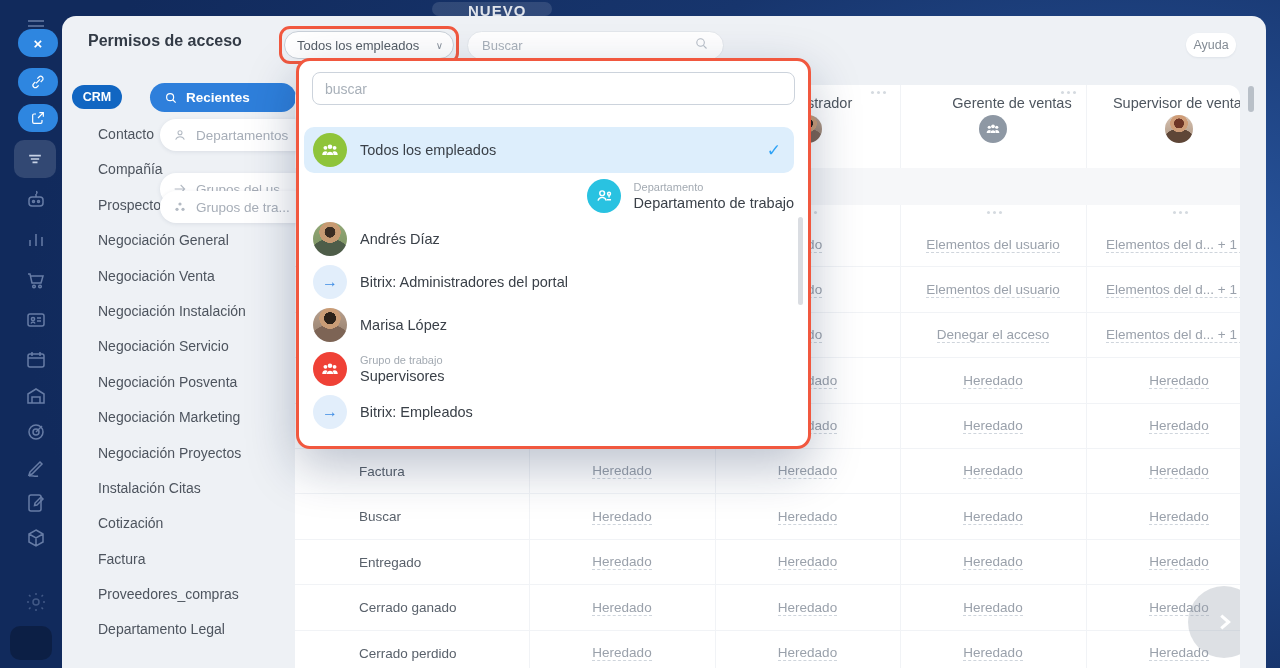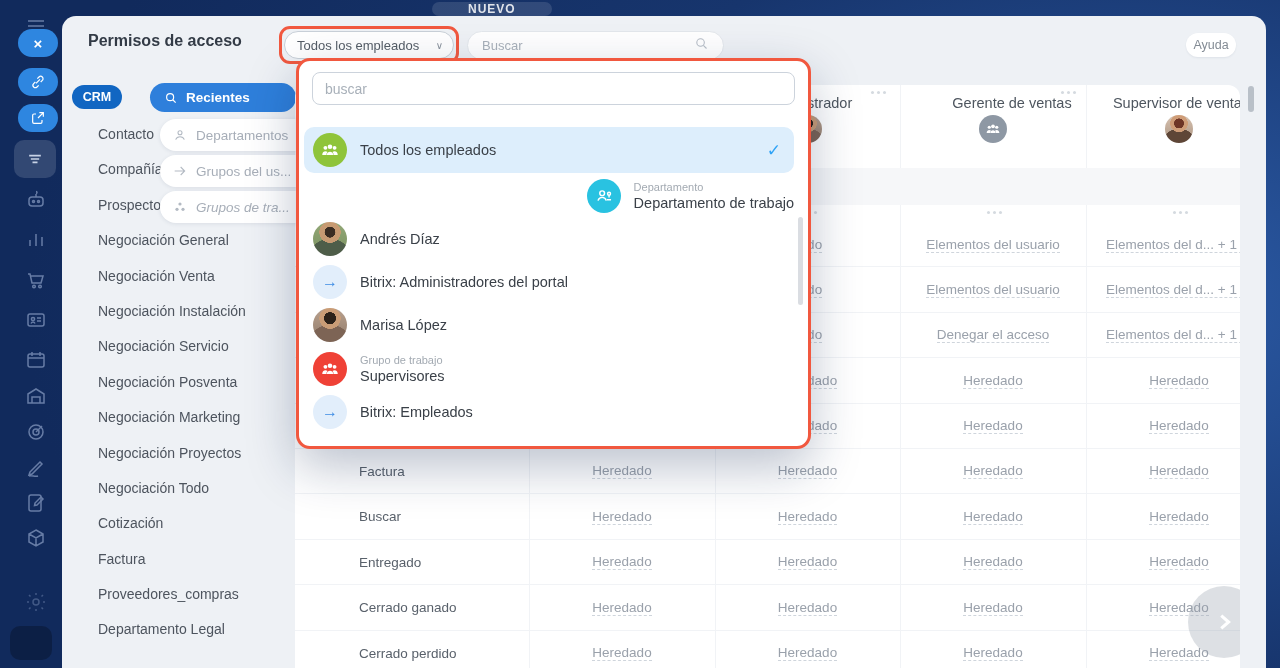--- a/index.html
+++ b/index.html
@@ -4,21 +4,21 @@
 <style>
   * { margin:0; padding:0; box-sizing:border-box; }
   html,body { width:1280px; height:668px; overflow:hidden; }
   body { font-family:"Liberation Sans","DejaVu Sans",sans-serif; }
   .stage { position:relative; width:1280px; height:668px;
     background: radial-gradient(1100px 700px at 88% 45%, #2c5ca8 0%, #17356d 55%, #112a5c 100%);
   }
   
   .nuevo-pill { position:absolute; left:432px; top:2px; width:120px; height:14px;
     background:rgba(255,255,255,.12); border-radius:7px; }
-  .nuevo-txt { position:absolute; left:468px; top:2px; font-size:12px; font-weight:bold;
+  .nuevo-txt { position:absolute; left:468px; top:2px; font-size:15px; font-weight:bold;
     color:rgba(255,255,255,.85); letter-spacing:1px;text-align:center; }
   
   .appbar { position:absolute; left:0; top:0; width:62px; height:668px; }
   .abi { position:absolute; left:24px; width:24px; height:24px; opacity:.45; }
   .abi svg { width:100%; height:100%; stroke:#cfe0ff; fill:none; stroke-width:1.5; }
   .pill { position:absolute; left:18px; width:40px; height:28px; background:#2e86e0;
     border-radius:14px; display:flex; align-items:center; justify-content:center; }
   .pill svg { width:16px; height:16px; stroke:#fff; fill:none; stroke-width:1.8; }
   .pill-x { font-size:15px; color:#fff; font-weight:bold; line-height:1; }
   .tile { position:absolute; left:14px; top:140px; width:42px; height:38px;
@@ -214,21 +214,21 @@
       <div class="ent">Contacto</div>
       <div class="ent">Compañía</div>
       <div class="ent">Prospecto</div>
       <div class="ent">Negociación General</div>
       <div class="ent">Negociación Venta</div>
       <div class="ent">Negociación Instalación</div>
       <div class="ent">Negociación Servicio</div>
       <div class="ent">Negociación Posventa</div>
       <div class="ent">Negociación Marketing</div>
       <div class="ent">Negociación Proyectos</div>
-      <div class="ent">Negociación Todo</div>
+      <div class="ent">Instalación Citas</div>
       <div class="ent">Cotización</div>
       <div class="ent">Factura</div>
       <div class="ent">Proveedores_compras</div>
       <div class="ent">Departamento Legal</div>
     </div>
 
   <div class="sthumb"></div>
 
   <div class="panel">
     <div class="vline" style="left:234px;"></div>
@@ -413,27 +413,27 @@
     </div>
   </div>
 
   <div class="ctx" style="top:119px;">
     <svg viewBox="0 0 24 24">
         <circle cx="12" cy="8.5" r="3"></circle>
         <path d="M5.5 19c1-3 3.5-4.5 6.5-4.5s5.5 1.5 6.5 4.5"></path>
       </svg>
     <span>Departamentos</span>
   </div>
-  <div class="ctx" style="top:155px;">
+  <div class="ctx" style="top:173px;">
     <svg viewBox="0 0 24 24">
         <path d="M4 12h14M13 6l6 6-6 6" class=""></path>
       </svg>
     <span>Grupos del us...</span>
   </div>
-  <div class="ctx" style="top:191px;font-style:italic;">
+  <div class="ctx" style="top:191px;">
     <svg viewBox="0 0 24 24">
         <circle class="fil" cx="12" cy="7.5" r="2.4"></circle>
         <circle class="fil" cx="7.5" cy="15.5" r="2.4"></circle>
         <circle class="fil" cx="16.5" cy="15.5" r="2.4"></circle>
       </svg>
     <span>Grupos de tra...</span>
   </div>
 
   <div class="sel-btn">
     <span>Todos los empleados</span>

